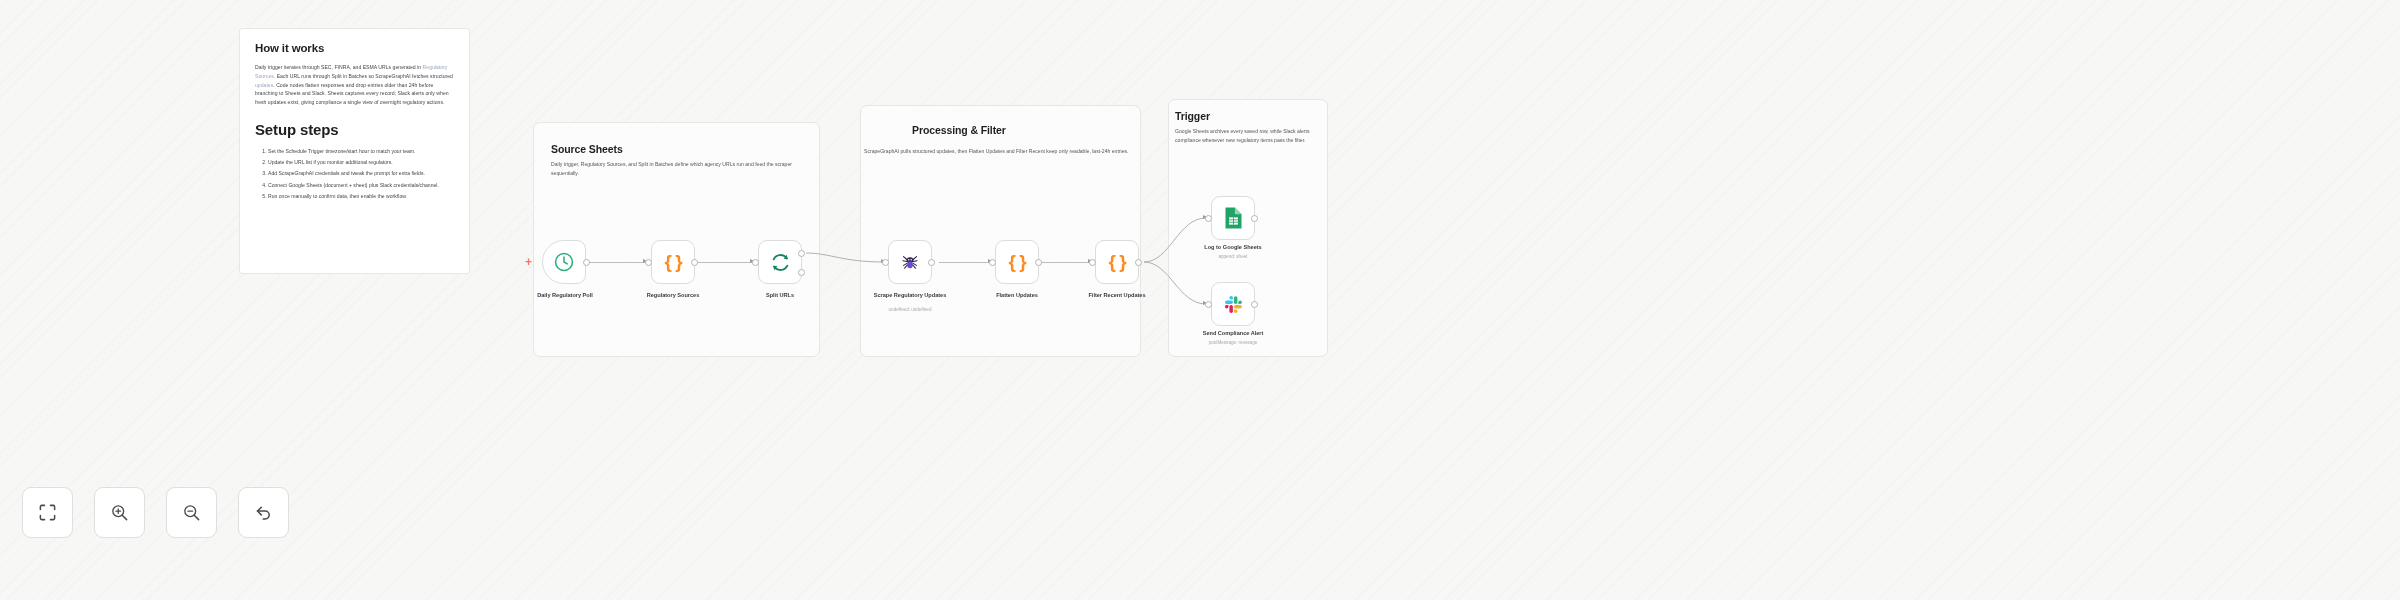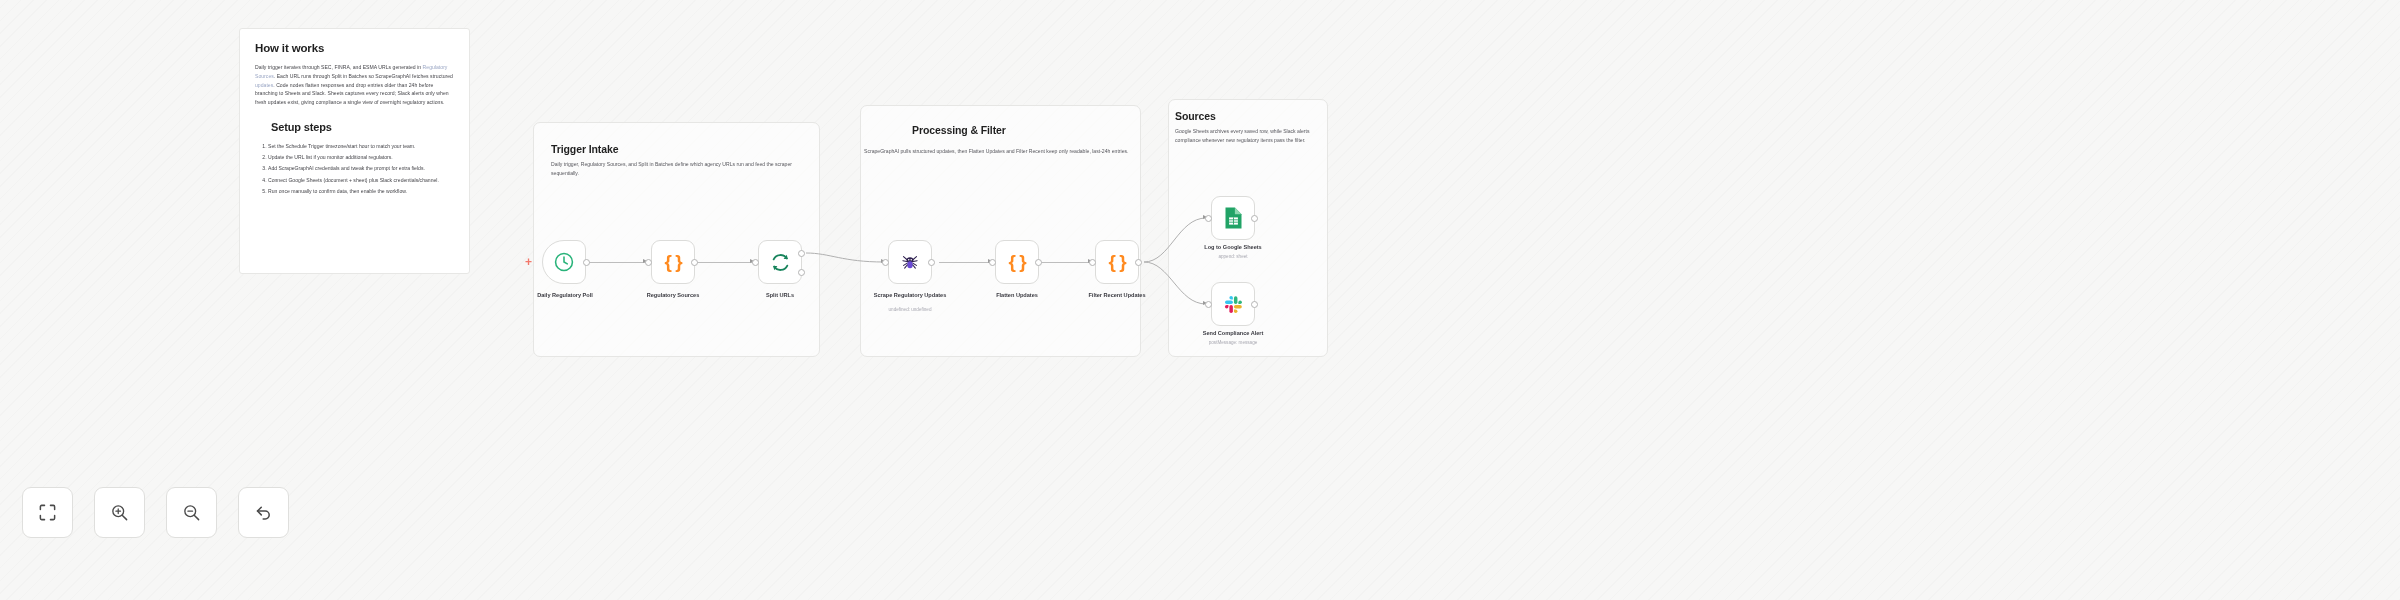--- a/index.html
+++ b/index.html
@@ -40,27 +40,26 @@
     padding: 13px 15px;
   }
   .doc-h {
     font-size: 11.5px;
     font-weight: bold;
     color: #1f1f1f;
     letter-spacing: -0.15px;
     margin-bottom: 9px;
   }
   .doc-h2 {
-    font-size: 11px;
+    font-size: 15px;
     font-weight: bold;
     color: #1f1f1f;
     letter-spacing: -0.15px;
     margin-top: 14px;
     margin-bottom: 9px;
-    margin-left: 16px;
   }
   .doc-p {
     font-size: 5.1px;
     line-height: 1.72;
     color: #45454a;
     letter-spacing: 0.02px;
   }
   .doc-p .lnk { color: #9aa6c4; }
   .doc-ol {
     margin: 0;
@@ -214,25 +213,25 @@
       <li>Add ScrapeGraphAI credentials and tweak the prompt for extra fields.</li>
       <li>Connect Google Sheets (document + sheet) plus Slack credentials/channel.</li>
       <li>Run once manually to confirm data, then enable the workflow.</li>
     </ol>
   </div>
 
   <div class="group" id="group-source"></div>
   <div class="group" id="group-process"></div>
   <div class="group" id="group-delivery"></div>
 
-  <div class="group-title" id="title-source">Trigger Intake</div>
+  <div class="group-title" id="title-source">Source Sheets</div>
   <div class="group-desc" id="desc-source">Daily trigger, Regulatory Sources, and Split in Batches define which agency URLs run and feed the scraper sequentially.</div>
   <div class="group-title" id="title-process">Processing &amp; Filter</div>
   <div class="group-desc" id="desc-process">ScrapeGraphAI pulls structured updates, then Flatten Updates and Filter Recent keep only readable, last-24h entries.</div>
-  <div class="group-title" id="title-delivery">Sources</div>
+  <div class="group-title" id="title-delivery">Trigger</div>
   <div class="group-desc" id="desc-delivery">Google Sheets archives every saved row, while Slack alerts compliance whenever new regulatory items pass the filter.</div>
 
   <div class="wire" style="left:589px; top:261.5px; width:57px;"></div>
   <div class="arrow-head" style="left:643px; top:258.7px;"></div>
 
   <div class="wire" style="left:697px; top:261.5px; width:56px;"></div>
   <div class="arrow-head" style="left:750px; top:258.7px;"></div>
 
   <svg class="curve" style="left:806px; top:240px; width:80px; height:40px;">
     <path d="M0,13 C24,13 36,22 78,22"></path>

